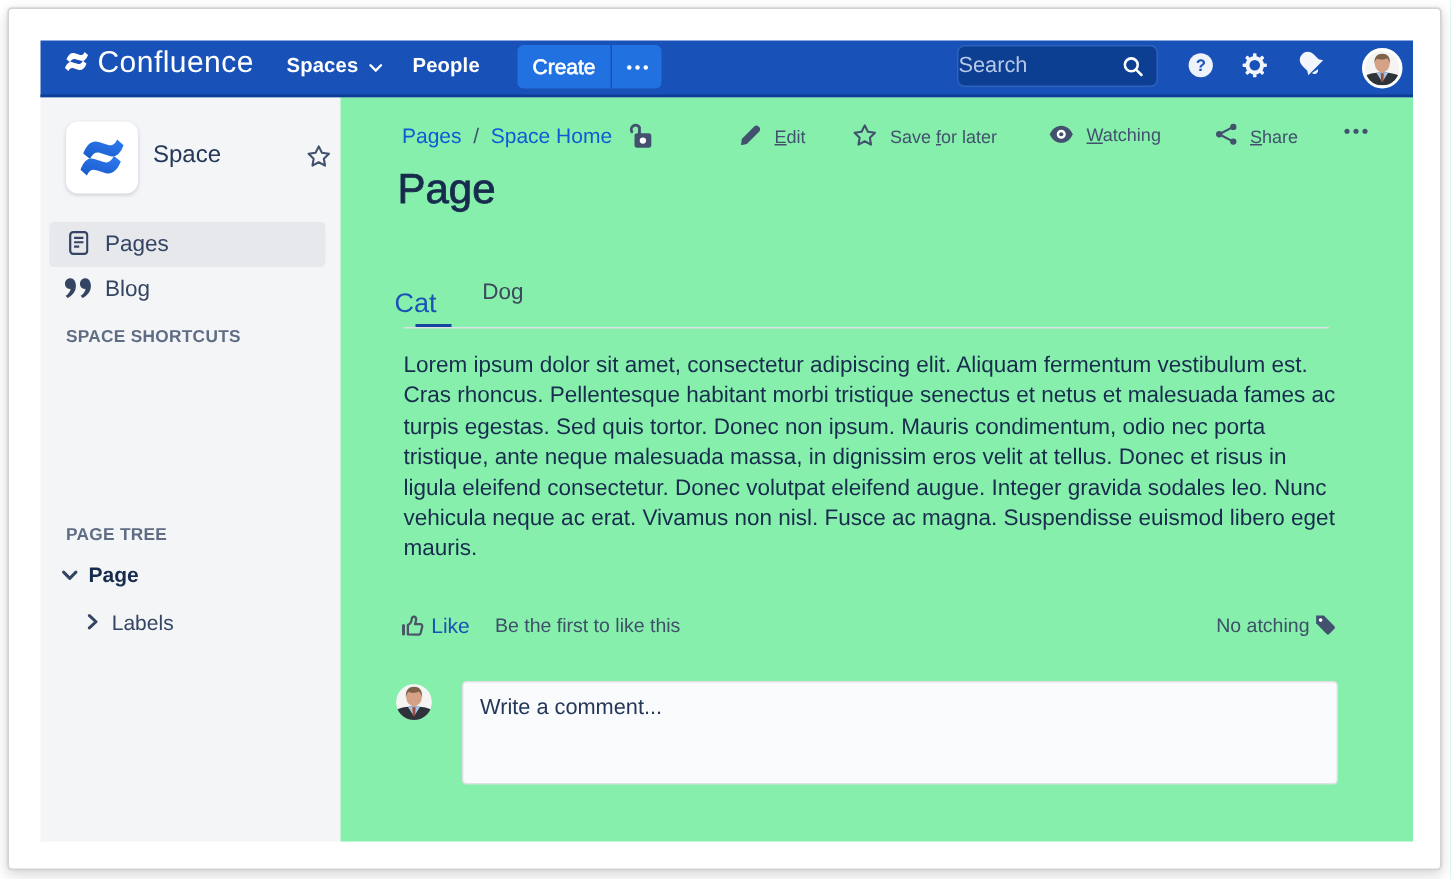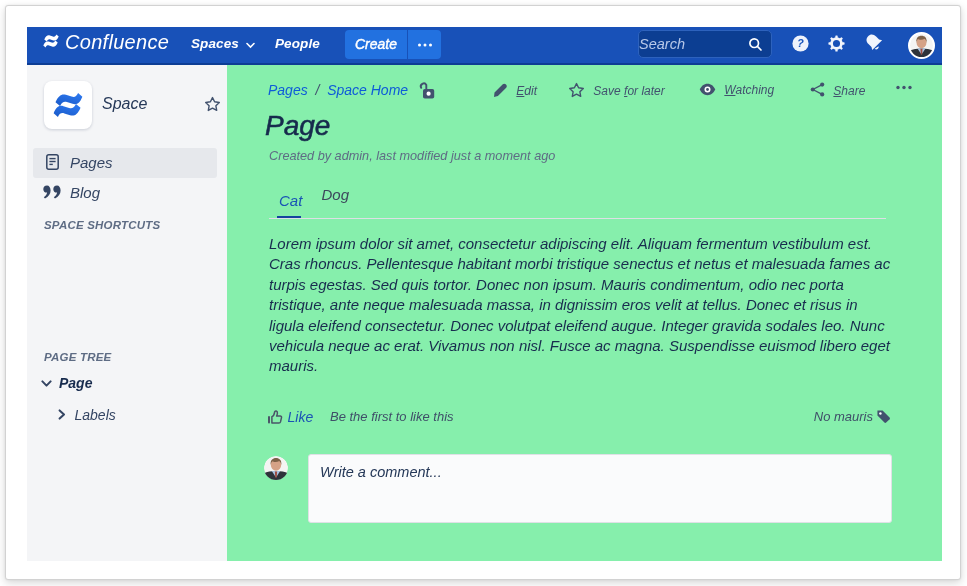--- a/index.html
+++ b/index.html
@@ -1,17 +1,17 @@
 <!DOCTYPE html>
 <html><head>
 <meta charset="utf-8">
 <style>
   * { margin:0; padding:0; box-sizing:border-box; }
   html,body { width:967px; height:586px; background:#ffffff; font-family:"Liberation Sans", sans-serif; overflow:hidden; }
-  .frame { position:absolute; left:5px; top:5px; width:956px; height:575px; background:#fff; border:1px solid #d2d2d2; border-radius:3px; box-shadow:0 3px 9px rgba(0,0,0,0.16), 0 0 2px rgba(0,0,0,0.08);font-style:italic; }
+  .frame { position:absolute; left:5px; top:5px; width:956px; height:575px; background:#fff; border:1px solid #d2d2d2; border-radius:3px; box-shadow:0 3px 9px rgba(0,0,0,0.16), 0 0 2px rgba(0,0,0,0.08); }
   .app { position:absolute; left:21px; top:21px; width:915px; height:534px; }
   .abs { position:absolute; }
 
   
   .nav { position:absolute; left:0; top:0; width:915px; height:37.5px; background:#1851b8; border-bottom:2px solid #0d3d94; }
   .nav .logo-text { position:absolute; left:38px; top:4px; font-size:20px; color:#ffffff; font-weight:400; letter-spacing:0.3px; }
   .nav .mitem { position:absolute; top:8.5px; font-size:13.5px; color:#ffffff; font-weight:700; letter-spacing:0.1px; }
   .createbtn { position:absolute; left:318px; top:3px; width:62px; height:29px; background:#2271e0; border-radius:4px 0 0 4px; color:#fff; font-size:14px; font-weight:400; -webkit-text-stroke:0.4px #fff; text-align:center; line-height:29px; }
   .morebtn { position:absolute; left:381px; top:3px; width:33px; height:29px; background:#2271e0; border-radius:0 4px 4px 0; color:#fff; text-align:center; }
   .searchbox { position:absolute; left:611px; top:2.5px; width:134px; height:28px; background:#0c3e92; border:1px solid #2d62bd; border-radius:5px; color:#b7c8e9; font-size:14.5px; line-height:26px; }
@@ -195,37 +195,36 @@
           </svg>
       <span style="margin-left:5px"><u>S</u>hare</span>
     </div>
     <svg class="abs" style="left:668px;top:20.5px" width="18" height="5" viewBox="0 0 18 5">
           <circle cx="3" cy="2.5" r="1.7" fill="#42526e"></circle>
           <circle cx="9" cy="2.5" r="1.7" fill="#42526e"></circle>
           <circle cx="15" cy="2.5" r="1.7" fill="#42526e"></circle>
         </svg>
 
     <div class="title">Page</div>
-    <div class="byline">Created by admin, last modified just a moment ago</div>
-
-    <span class="abs" style="left:52px;top:127.5px;font-size:15px;color:#1a53b5">Cat</span>
+
+    <span class="abs" style="left:36px;top:127.5px;font-size:18px;color:#1a53b5">Cat</span>
     <span class="abs" style="left:94.5px;top:121px;font-size:15px;color:#3c485c">Dog</span>
     <div class="abs" style="left:49.5px;top:151.5px;width:24px;height:2.3px;background:#15459e"></div>
     <div class="divider"></div>
 
     <div class="bodytext">Lorem ipsum dolor sit amet, consectetur adipiscing elit. Aliquam fermentum vestibulum est.<br>Cras rhoncus. Pellentesque habitant morbi tristique senectus et netus et malesuada fames ac<br>turpis egestas. Sed quis tortor. Donec non ipsum. Mauris condimentum, odio nec porta<br>tristique, ante neque malesuada massa, in dignissim eros velit at tellus. Donec et risus in<br>ligula eleifend consectetur. Donec volutpat eleifend augue. Integer gravida sodales leo. Nunc<br>vehicula neque ac erat. Vivamus non nisl. Fusce ac magna. Suspendisse euismod libero eget<br>mauris.</div>
 
     <div class="likerow">
       <svg style="position:absolute;left:1px;top:2.5px" width="16" height="16" viewBox="0 0 16 16">
             <rect x="1" y="7" width="2" height="7.6" rx="1" fill="#4a5568"></rect>
             <path d="M4.9 14 L4.9 7.6 C6.3 7.1 7.3 5.6 7.5 3.7 C7.6 2.5 8.3 1.9 9.2 2.1 C10.1 2.3 10.5 3.2 10.4 4.3 C10.3 5.3 10 6.3 9.6 7.1 L13.2 7.1 C14.1 7.1 14.7 7.8 14.5 8.7 L13.5 12.9 C13.3 13.6 12.7 14.1 12 14.1 Z" fill="none" stroke="#4a5568" stroke-width="1.5" stroke-linejoin="round" stroke-linecap="round"></path>
           </svg>
       <span style="position:absolute;left:21.5px;top:2px;color:#1a53b5;font-size:14px">Like</span>
       <span style="position:absolute;left:64px;top:2.5px;font-size:13px;color:#3f4f68">Be the first to like this</span>
-      <span style="position:absolute;right:19px;top:2.5px;font-size:13px;color:#3f4f68">No mauris</span>
+      <span style="position:absolute;right:19px;top:2.5px;font-size:13px;color:#3f4f68">No atching</span>
       <svg style="position:absolute;right:1px;top:2.5px" width="15" height="15" viewBox="0 0 16 16">
             <path d="M1.5 1.5 L7 1.5 L14.5 9 C15 9.5 15 10.3 14.5 10.8 L10.8 14.5 C10.3 15 9.5 15 9 14.5 L1.5 7 Z" fill="#42526e"></path>
             <circle cx="4.7" cy="4.7" r="1.3" fill="#fff"></circle>
           </svg>
     </div>
 
     <div class="cavatar">
       <svg width="24" height="24" viewBox="0 0 24 24">
         <circle cx="12" cy="12" r="12" fill="#f4f4f3"></circle>
         <path d="M-1 24 L25 24 L25 18 C20 14 4 14 -1 18 Z" fill="#2e333a"></path>

